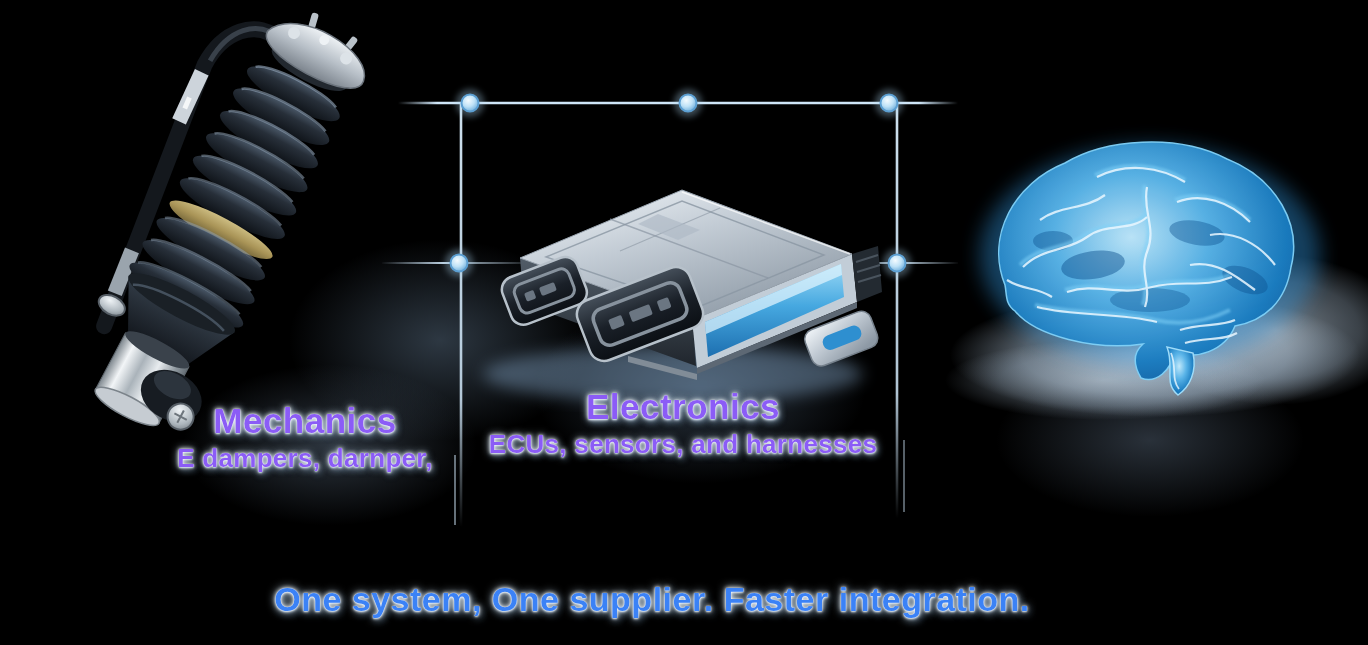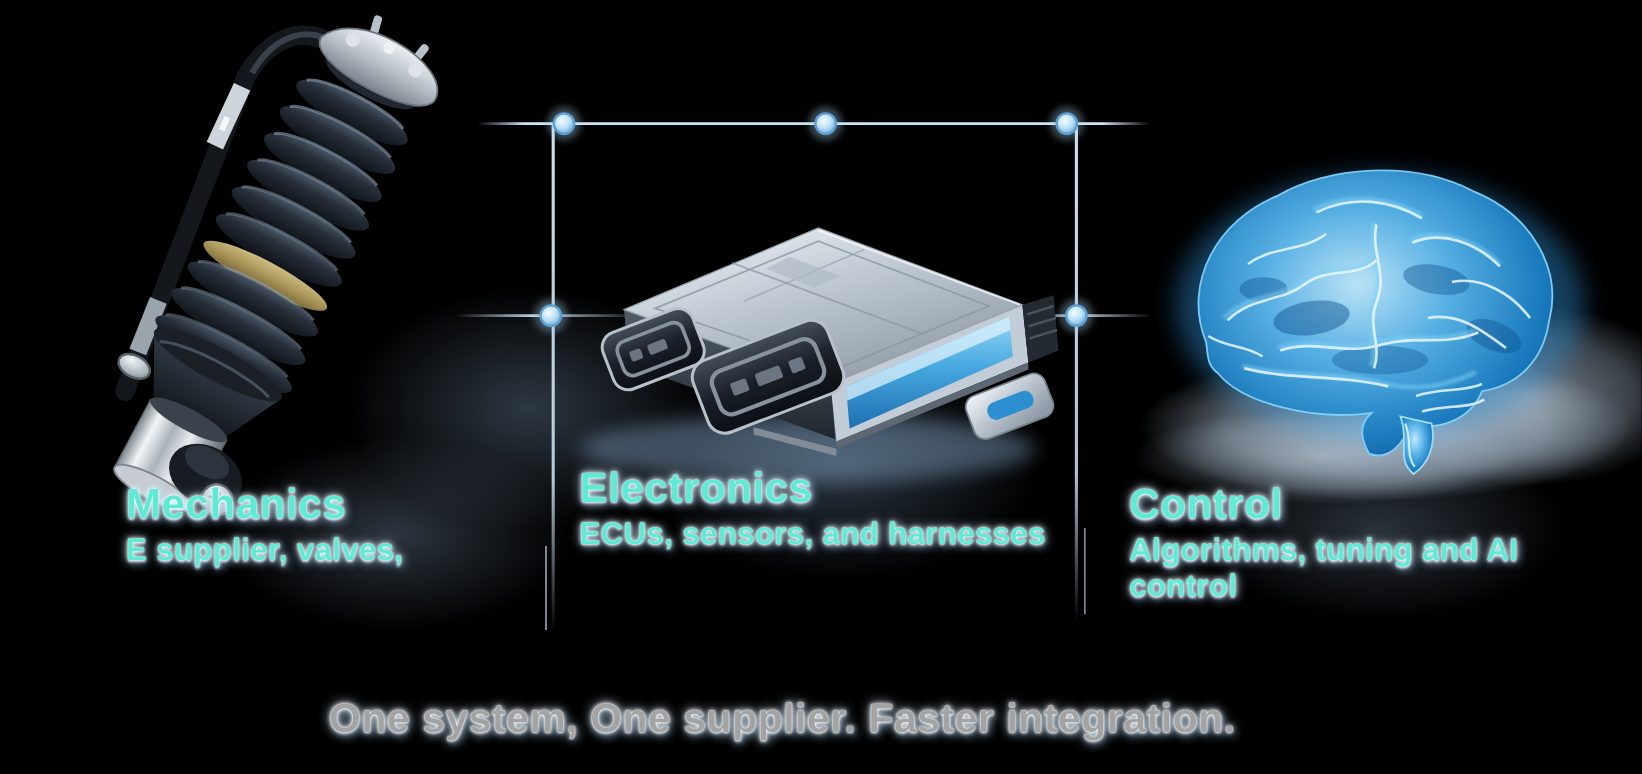--- a/index.html
+++ b/index.html
@@ -2,27 +2,27 @@
 <html><head>
 <meta charset="utf-8">
 <style>
   html,body{margin:0;padding:0;background:#000;}
   body{width:1368px;height:645px;overflow:hidden;font-family:"Liberation Sans",sans-serif;}
   .stage{position:relative;width:1368px;height:645px;background:#000;}
   svg{display:block;}
   .abs{position:absolute;}
   .haze{position:absolute;pointer-events:none;}
   
-  .label{position:absolute;color:#5eead4;
+  .label{position:absolute;text-align:center;color:#8b5cf6;
          text-shadow:0 0 1px #fff,0 0 4px #fff,0 0 9px rgba(220,240,255,.95),
                      0 1px 2px rgba(200,225,250,.85),2px 3px 7px rgba(110,160,210,.5);}
   .label .title{font-size:35px;font-weight:bold;letter-spacing:.5px;line-height:44px;}
   .label .sub{font-size:26px;font-weight:bold;line-height:30px;letter-spacing:.3px;}
   .tagline{position:absolute;left:252px;top:580px;width:800px;text-align:center;
-           font-size:34px;font-weight:bold;letter-spacing:.5px;color:#a3a3a3;
+           font-size:34px;font-weight:bold;letter-spacing:.5px;color:#3b82f6;
            text-shadow:0 0 1px #fff,0 0 4px #fff,0 0 10px rgba(220,240,255,.95),
                        0 1px 2px rgba(200,225,250,.85),2px 3px 8px rgba(110,160,210,.5);}
 </style>
 </head>
 <body>
 
 <div class="stage">
 
   <div class="haze" style="left:230px;top:200px;width:420px;height:280px;
               background:radial-gradient(closest-side,rgba(150,185,220,.30),rgba(150,185,220,0) 72%);"></div>
@@ -332,28 +332,24 @@
       <path d="M235,215 C255,208 275,212 290,205"></path>
       <path d="M240,228 C260,222 278,226 292,218"></path>
     </g>
 
     <path d="M222,232 C230,252 218,268 233,280 C245,272 252,256 248,238 Z" fill="url(#brainGrad)" stroke="#9fdcf9" stroke-width="1.5"></path>
     <path d="M226,238 C232,252 226,264 234,274" stroke="#eaf7ff" stroke-width="1.8" fill="none" opacity=".8"></path>
   </svg>
 
   <div class="label" style="left:105px;top:399px;width:400px;">
     <div class="title">Mechanics</div>
-    <div class="sub">E supplier, valves,</div>
+    <div class="sub">E dampers, darnper,</div>
   </div>
 
   <div class="label" style="left:483px;top:385px;width:400px;">
     <div class="title">Electronics</div>
     <div class="sub">ECUs, sensors, and harnesses</div>
   </div>
 
-  <div class="label" style="left:941px;top:399px;width:400px;">
-    <div class="title">Control</div>
-    <div class="sub">Algorithms, tuning and AI control</div>
-  </div>
 
   <div class="tagline">One system, One supplier. Faster integration.</div>
 
 </div>
 
 </body></html>

